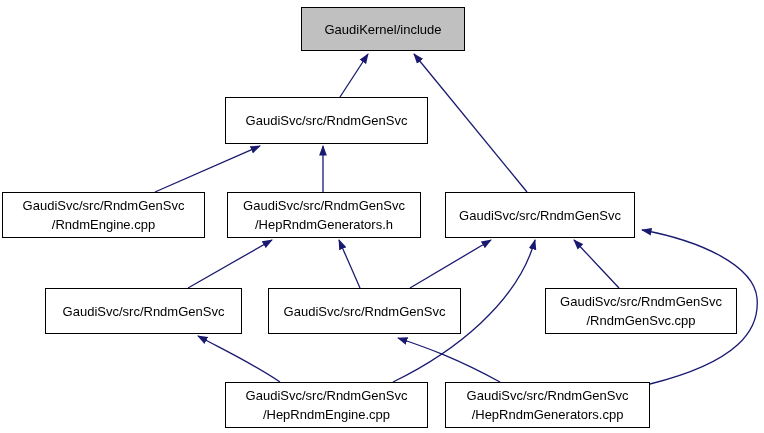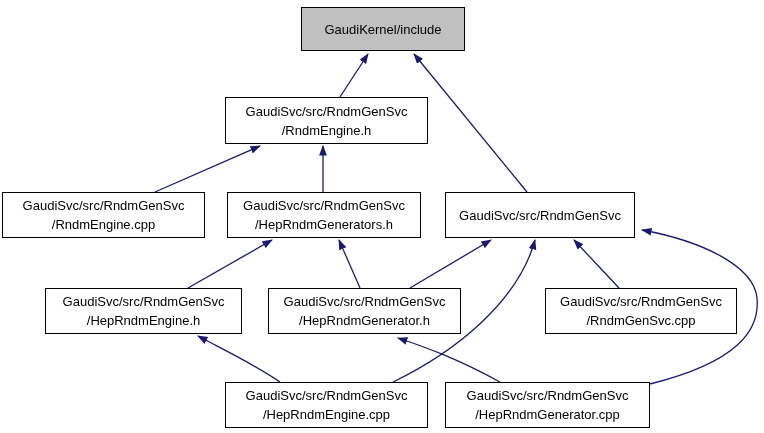--- a/index.html
+++ b/index.html
@@ -61,46 +61,43 @@
       <path d="M280,382 C252,363 222,349 198,336" class="edge" stroke="#191970" marker-end="url(#arrow)"></path>
       <path d="M393,382 C455,352 518,302 535,240" class="edge" stroke="#191970" marker-end="url(#arrow)"></path>
       <path d="M500,382 C458,359 428,348 398,338" class="edge" stroke="#191970" marker-end="url(#arrow)"></path>
       <path d="M650,384 C738,362 760,330 757,298 C754,266 702,241 642,230" class="edge" stroke="#191970" marker-end="url(#arrow)"></path>
     </svg>
 <div class="node" style="left: 301px; top: 7px; width: 164px; height: 44px; background: rgb(192, 192, 192); border: 1.7px solid rgb(0, 0, 0); color: rgb(0, 0, 0);">
       <div>GaudiKernel/include</div>
     </div>
     <div class="node" style="left: 225px; top: 97px; width: 203px; height: 47px; background: rgb(255, 255, 255); border: 1.4px solid rgb(0, 0, 0); color: rgb(0, 0, 0);">
       <div>GaudiSvc/src/RndmGenSvc</div>
-      <div>/RndmEngine.h</div>
     </div>
     <div class="node" style="left: 2px; top: 192px; width: 203px; height: 46px; background: rgb(255, 255, 255); border: 1.4px solid rgb(0, 0, 0); color: rgb(0, 0, 0);">
       <div>GaudiSvc/src/RndmGenSvc</div>
       <div>/RndmEngine.cpp</div>
     </div>
     <div class="node" style="left: 227px; top: 192px; width: 194px; height: 46px; background: rgb(255, 255, 255); border: 1.4px solid rgb(0, 0, 0); color: rgb(0, 0, 0);">
       <div>GaudiSvc/src/RndmGenSvc</div>
       <div>/HepRndmGenerators.h</div>
     </div>
     <div class="node" style="left: 445px; top: 192px; width: 190px; height: 46px; background: rgb(255, 255, 255); border: 1.4px solid rgb(0, 0, 0); color: rgb(0, 0, 0);">
       <div>GaudiSvc/src/RndmGenSvc</div>
     </div>
     <div class="node" style="left: 45px; top: 288px; width: 197px; height: 46px; background: rgb(255, 255, 255); border: 1.4px solid rgb(0, 0, 0); color: rgb(0, 0, 0);">
       <div>GaudiSvc/src/RndmGenSvc</div>
-      <div>/HepRndmEngine.h</div>
     </div>
     <div class="node" style="left: 268px; top: 288px; width: 193px; height: 46px; background: rgb(255, 255, 255); border: 1.4px solid rgb(0, 0, 0); color: rgb(0, 0, 0);">
       <div>GaudiSvc/src/RndmGenSvc</div>
-      <div>/HepRndmGenerator.h</div>
     </div>
     <div class="node" style="left: 545px; top: 288px; width: 192px; height: 46px; background: rgb(255, 255, 255); border: 1.4px solid rgb(0, 0, 0); color: rgb(0, 0, 0);">
       <div>GaudiSvc/src/RndmGenSvc</div>
       <div>/RndmGenSvc.cpp</div>
     </div>
     <div class="node" style="left: 225px; top: 382px; width: 203px; height: 46px; background: rgb(255, 255, 255); border: 1.4px solid rgb(0, 0, 0); color: rgb(0, 0, 0);">
       <div>GaudiSvc/src/RndmGenSvc</div>
       <div>/HepRndmEngine.cpp</div>
     </div>
     <div class="node" style="left: 445px; top: 382px; width: 205px; height: 46px; background: rgb(255, 255, 255); border: 1.4px solid rgb(0, 0, 0); color: rgb(0, 0, 0);">
       <div>GaudiSvc/src/RndmGenSvc</div>
-      <div>/HepRndmGenerator.cpp</div>
+      <div>/HepRndmGenerators.cpp</div>
     </div>
   </div>
 
 </body></html>

